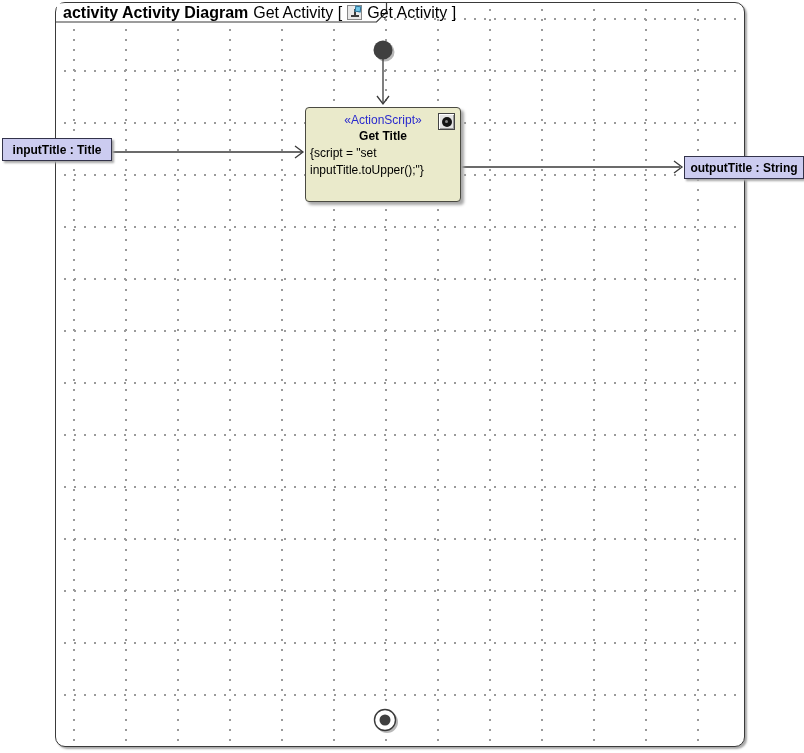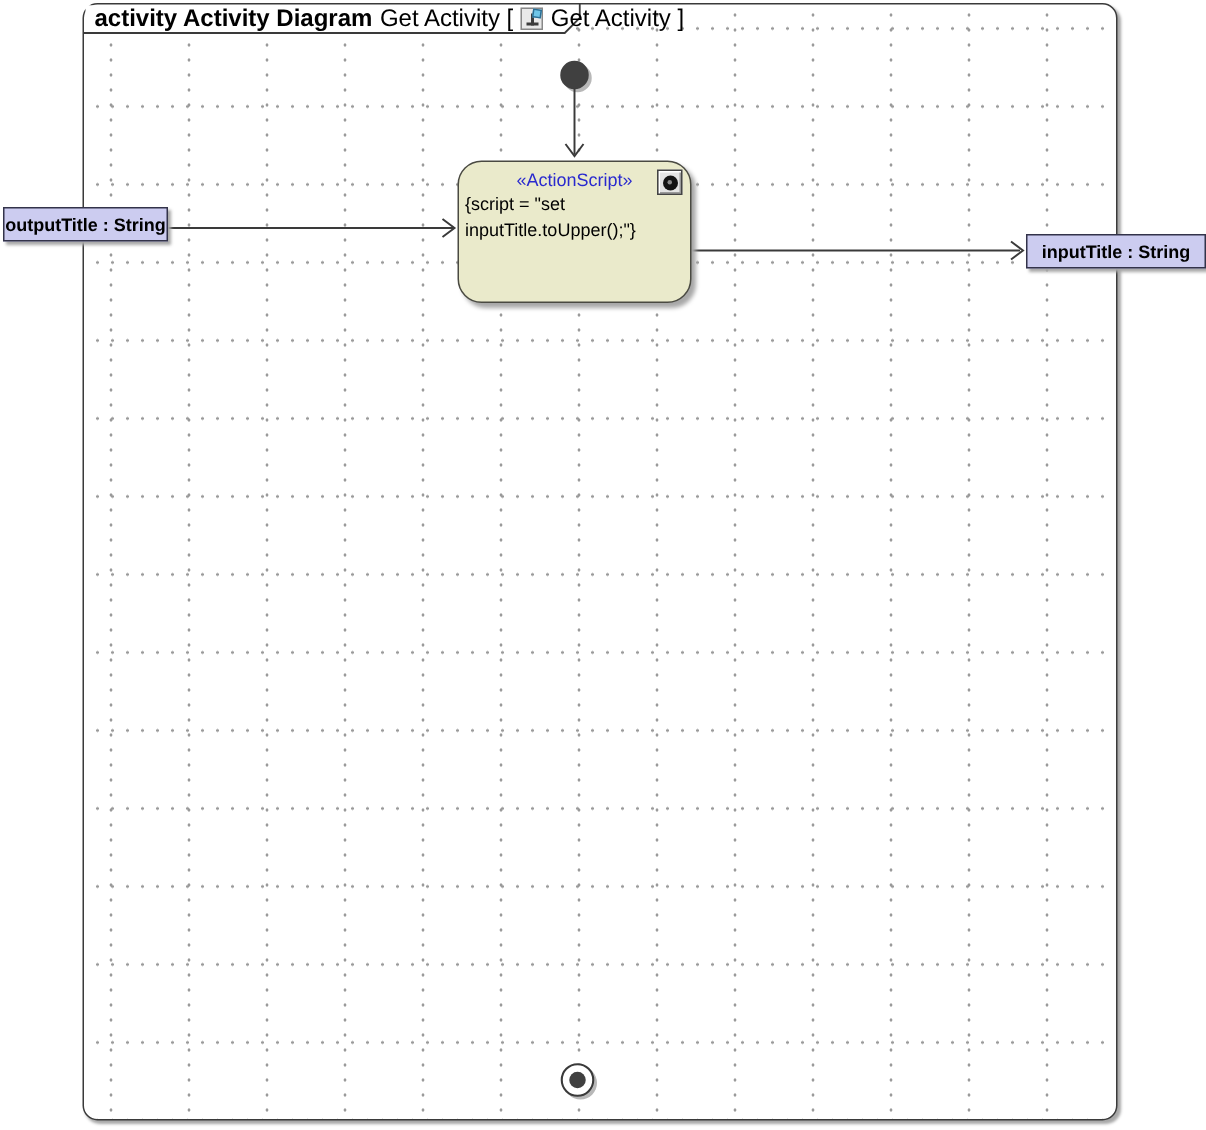--- a/index.html
+++ b/index.html
@@ -85,21 +85,21 @@
     border: 1px solid #2d6e93;
     transform: rotate(8deg);
   }
   
   #action-node {
     position: absolute;
     left: 305px; top: 107px;
     width: 156px; height: 95px;
     background: var(--action_fill);
     border: 1.4px solid var(--action_border);
-    border-radius: 16px;
+    border-radius: 4px;
     box-shadow: 3px 3px 3px var(--shadow_color);
     font-size: 12px;
     color: var(--text_color);
     padding-top: 4px;
   }
   #action-node .stereotype {
     text-align: center;
     color: var(--stereotype_text);
     line-height: 16px;
   }
@@ -200,26 +200,27 @@
       <span class="glyph-page"></span>
     </span>
     <span>Get Activity ]</span>
   </div>
 
   <div id="action-node">
     <div class="stereotype">«ActionScript»</div>
     <div class="behavior-icon">
       <span class="gear"></span>
     </div>
+    <div class="action-name">Get Title</div>
     <div class="script">
       <div>{script = "set</div>
       <div>inputTitle.toUpper();"}</div>
     </div>
   </div>
 
   <div id="input-pin" class="param-pin">
+    <span>inputTitle : Title</span>
+  </div>
+  <div id="output-pin" class="param-pin">
     <span>outputTitle : String</span>
   </div>
-  <div id="output-pin" class="param-pin">
-    <span>inputTitle : String</span>
-  </div>
 
 </div>
 
 </body></html>

